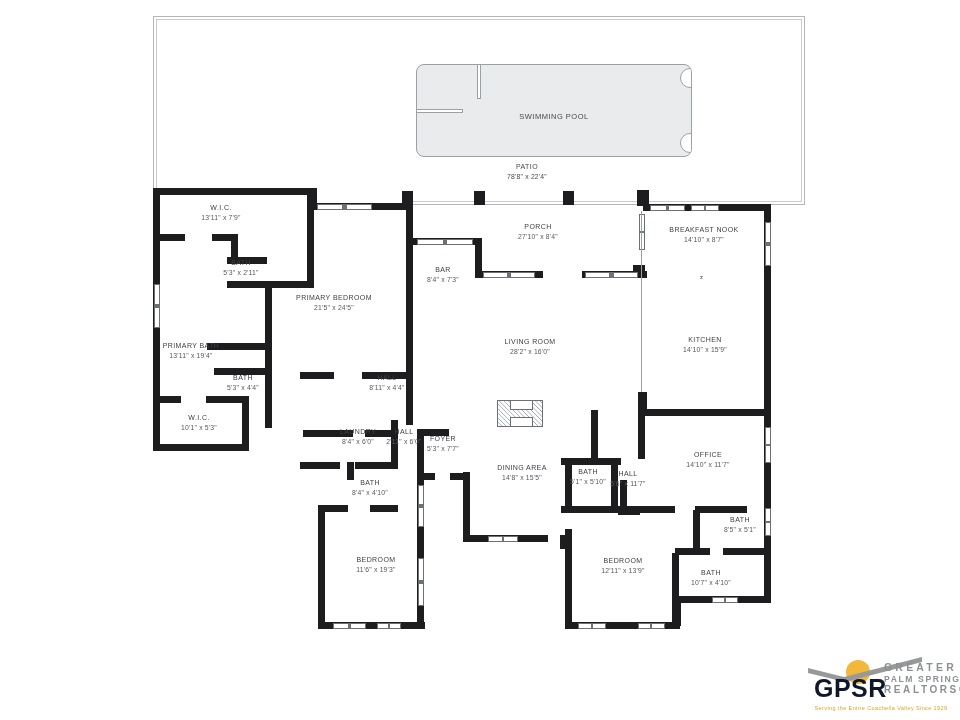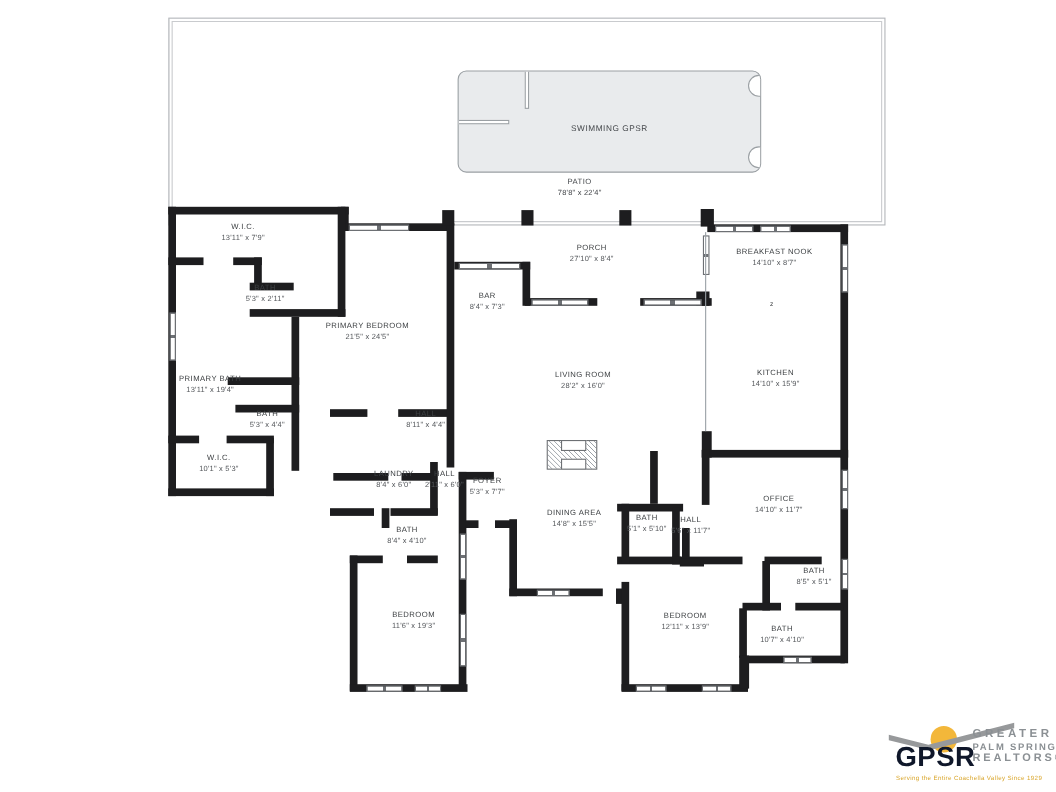--- a/index.html
+++ b/index.html
@@ -49,21 +49,21 @@
 
 <div class="canvas">
 
   <div class="patio" style="left:153px;top:16px;width:650px;height:187px;"></div>
 
   <div class="pool" style="left:416px;top:64px;width:274px;height:91px;">
     <div class="pool-notch" style="right:-9px;top:3px;"></div>
     <div class="pool-notch" style="right:-9px;bottom:3px;"></div>
     <div class="pool-line" style="left:60px;top:-1px;width:2px;height:33px;"></div>
     <div class="pool-line" style="left:-1px;top:44px;width:45px;height:2px;"></div>
-    <div class="pool-label" style="top:47px;">SWIMMING GPSR</div>
+    <div class="pool-label" style="top:47px;">SWIMMING POOL</div>
   </div>
 
   <div class="room-label outdoor-label" style="left:527px;top:171px;">
     <span class="nm">PATIO</span>
     <span class="dm">78'8" x 22'4"</span>
   </div>
 
   <div class="wingbg" style="left:154px;top:189px;width:258px;height:261px;"></div>
 
   <div id="plan">

